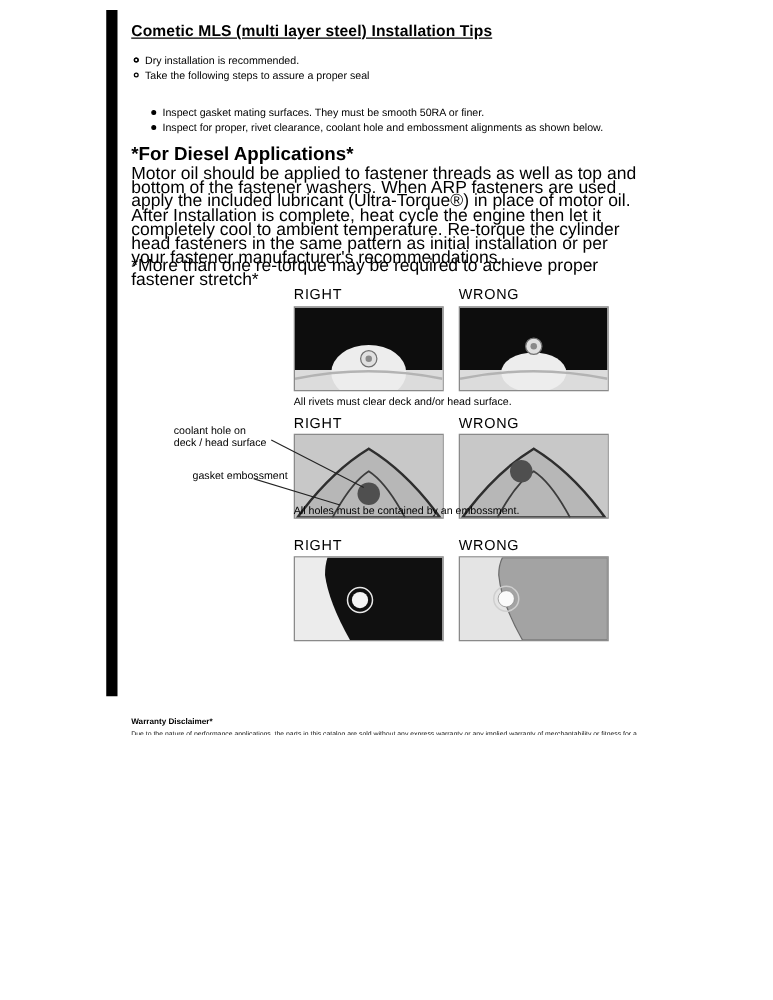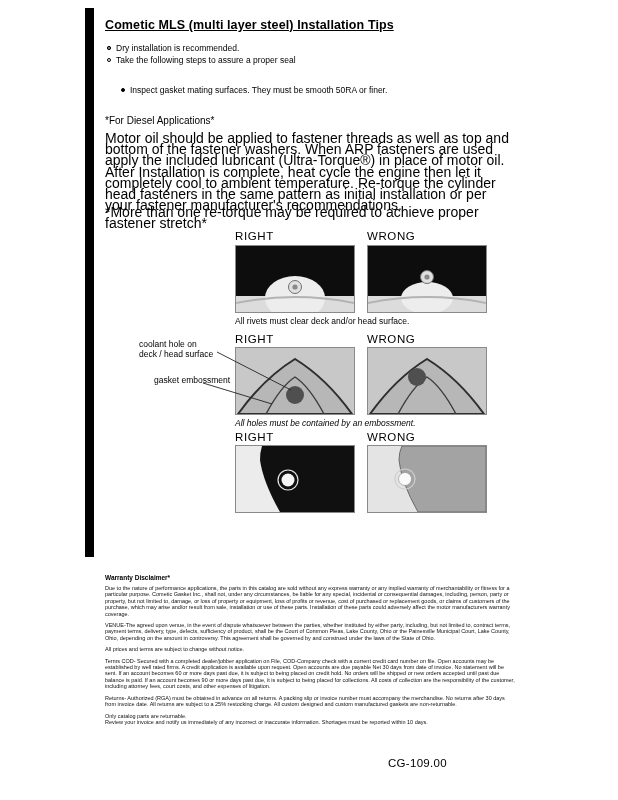--- a/index.html
+++ b/index.html
@@ -1,31 +1,31 @@
 <!DOCTYPE html>
 <html><head>
 <meta charset="utf-8">
 <style>
   * { margin:0; padding:0; box-sizing:border-box; }
   html,body { background:#ffffff; }
   body { font-family:"Liberation Sans", sans-serif; color:#000; }
-  .page { position:relative; width:618px; height:800px; background:#fff; overflow:hidden; }
+  .page { position:relative; width:618px; height:588px; background:#fff; overflow:hidden; }
   .abs { position:absolute; }
   .left-bar { position:absolute; left:85px; top:8px; width:9px; height:549px; background:#000; }
 
   .title { left:105px; top:18px; font-size:12.5px; font-weight:bold; text-decoration:underline; letter-spacing:0.1px; }
 
   .bullets { left:105px; top:42px; width:414px; font-size:8.5px; line-height:12px; }
   .bullet { position:relative; padding-left:11px; }
   .mk { position:absolute; left:2px; top:4px; width:4px; height:4px; border:1px solid #000; border-radius:50%; }
   .sub { margin-left:14px; }
   .sub .mk { background:#000; }
   .gap-top { margin-top:18px; }
 
-  .h2 { left:105px; top:115px; font-size:10px; font-weight:normal;text-align:center; }
+  .h2 { left:105px; top:115px; font-size:15px; font-weight:bold;text-align:center; }
   .para { left:105px; width:408px; font-size:14px; line-height:11px; }
   .p1 { top:133px; }
   .p2 { top:167px; }
   .note { top:207px; }
 
   .diagrams { left:105px; top:228px; width:413px; height:315px; }
   .dlabel { position:absolute; width:120px; text-align:left; font-size:11.5px; letter-spacing:0.6px; }
   .dbox { position:absolute; width:120px; height:68px; border:1px solid #8a8a8a; background:#eee; }
   .dbox svg { display:block; }
   .dcap { position:absolute; font-size:8.5px; line-height:11px; }
@@ -45,20 +45,21 @@
 <div class="page">
   <div class="left-bar"></div>
 
   <h1 class="abs title">Cometic MLS (multi layer steel) Installation Tips</h1>
 
   <div class="abs bullets">
     <div class="bullet"><span class="mk"></span></div>
     <div class="bullet"><span class="mk"></span><span>Dry installation is recommended.</span></div>
     <div class="bullet"><span class="mk"></span><span>Take the following steps to assure a proper seal</span></div>
     <div class="bullet sub gap-top"><span class="mk"></span><span>Inspect gasket mating surfaces.  They must be smooth 50RA or finer.</span></div>
+    <div class="bullet sub"><span class="mk"></span><span>Inspect for proper, rivet clearance, coolant hole and embossment alignments as shown below.</span></div>
   </div>
 
   <h2 class="abs h2">*For Diesel Applications*</h2>
   <p class="abs para p1">Motor oil should be applied to fastener threads as well as top and bottom of the fastener washers. When ARP fasteners are used apply the included lubricant (Ultra-Torque®) in place of motor oil.</p>
   <p class="abs para p2">After Installation is complete, heat cycle the engine then let it completely cool to ambient temperature. Re-torque the cylinder head fasteners in the same pattern as initial installation or per your fastener manufacturer's recommendations.</p>
   <p class="abs para note">*More than one re-torque may be required to achieve proper fastener stretch*</p>
 
   <div class="abs diagrams">
 
     <div class="dlabel" style="left:130px; top:2px;">RIGHT</div>
@@ -106,21 +107,21 @@
       </svg>
     </div>
     <div class="dbox" style="left:262px; top:119px;">
       <svg width="118" height="66" viewBox="0 0 118 66">
         <rect width="118" height="66" fill="#c8c8c8"></rect>
         <path d="M2 66 Q28 30 59 11 Q90 30 116 66 Z" fill="#b7b7b7" stroke="#2e2e2e" stroke-width="2"></path>
         <path d="M30 66 Q45 38 59 29 Q73 38 88 66" fill="none" stroke="#3c3c3c" stroke-width="1.4"></path>
         <circle cx="49" cy="29" r="9" fill="#4f4f4f"></circle>
       </svg>
     </div>
-    <div class="dcap" style="left:130px; top:190px;font-style:italic;">All holes must be contained by an embossment.</div>
+    <div class="dcap" style="left:130px; top:175px;">All holes must be contained by an embossment.</div>
 
     <div class="dlabel" style="left:130px; top:203px;">RIGHT</div>
     <div class="dlabel" style="left:262px; top:203px;">WRONG</div>
 
     <div class="dbox" style="left:130px; top:217px;">
       <svg width="118" height="66" viewBox="0 0 118 66">
         <rect width="118" height="66" fill="#ececec"></rect>
         <path d="M26 0 H118 V66 H44 Q27 36 24 14 Q24 6 26 0 Z" fill="#101010"></path>
         <circle cx="52" cy="34" r="10" fill="none" stroke="#e8e8e8" stroke-width="1.2"></circle>
         <circle cx="52" cy="34" r="6.5" fill="#f5f5f5"></circle>

